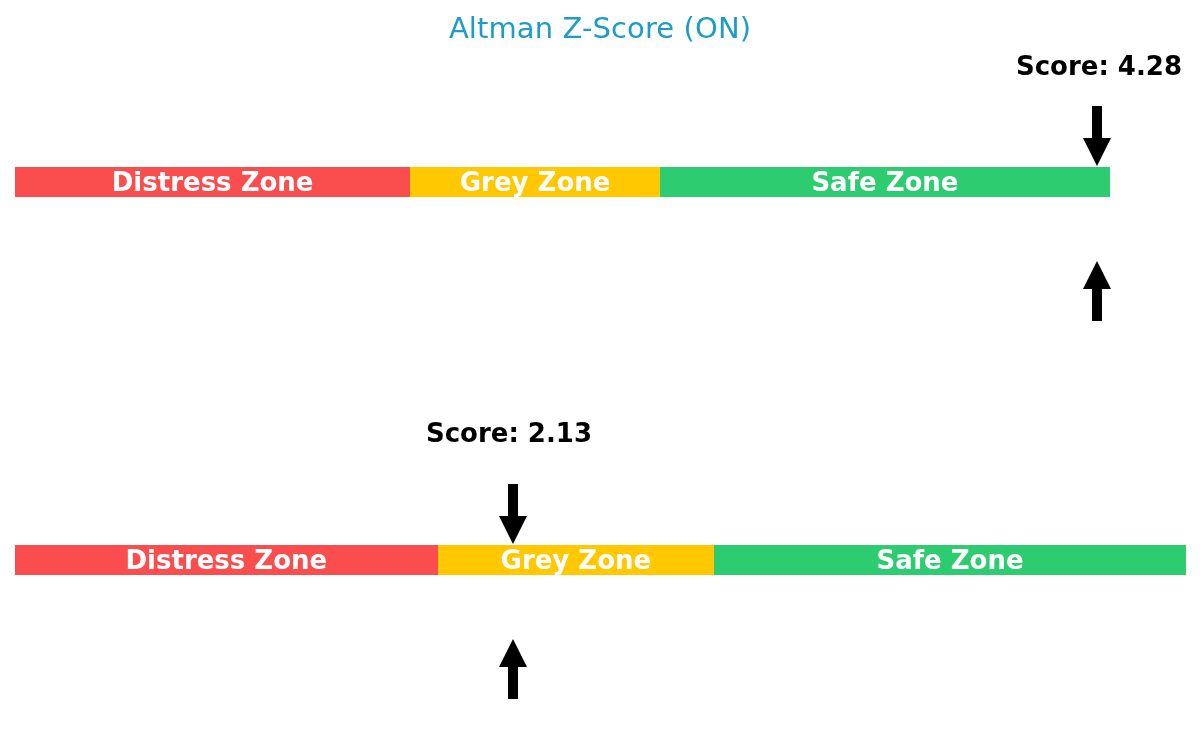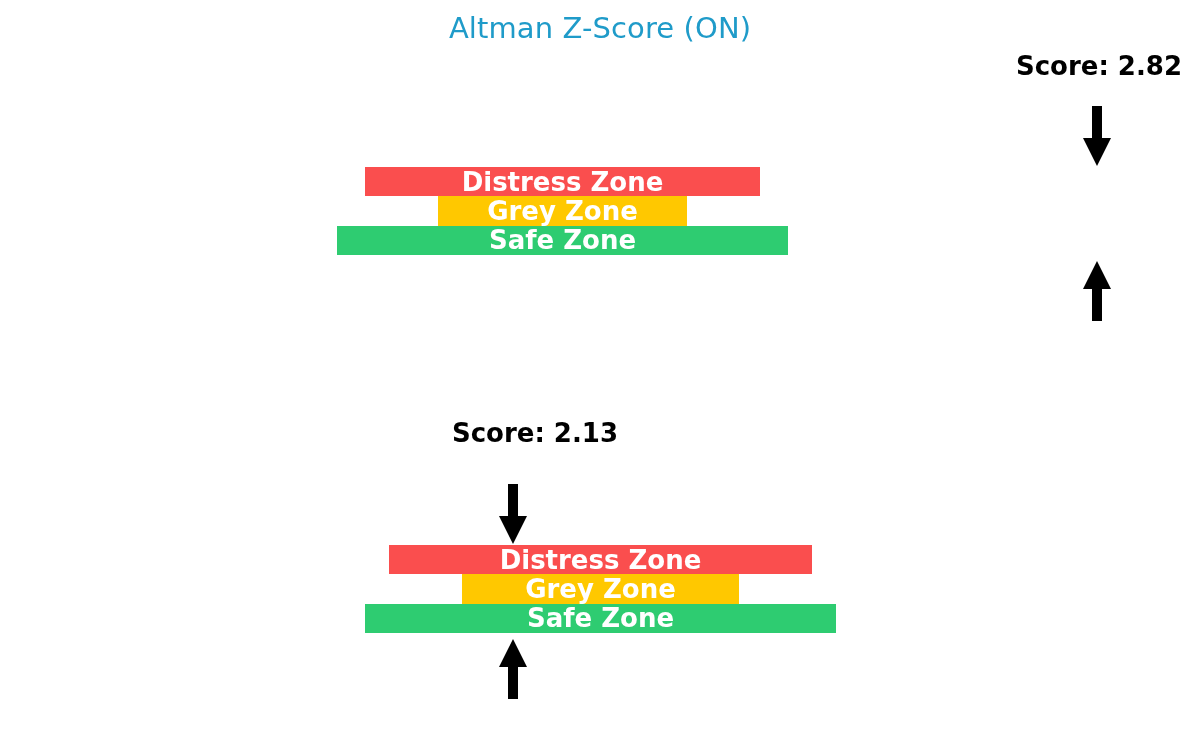--- a/index.html
+++ b/index.html
@@ -39,27 +39,27 @@
   .score-label {
     position: absolute;
     color: #000000;
     font-family: "DejaVu Sans", sans-serif;
     font-weight: bold;
     font-size: 26px;
     white-space: nowrap;
     text-align: center;
   }
   #score-on  { top: 51px; left: 1012px; width: 174px; }
-  #score-mxl { top: 58px; left: 448px;  width: 174px; }
+  #score-mxl { top: 58px; left: 422px;  width: 174px; }
 
   .bar {
     position: absolute;
     display: flex;
-    flex-direction: column;
-    align-items: center;
+    flex-direction: row;
+    align-items: flex-start;
   }
   #bar-on  { left: 15px; top: 167px; width: 1095px; height: 88px; }
   #bar-mxl { left: 15px; top: 185px; width: 1171px; height: 88px; }
 
   .zone {
     display: flex;
     align-items: center;
     justify-content: center;
     color: #ffffff;
     font-family: "DejaVu Sans", sans-serif;
@@ -80,21 +80,21 @@
 </style>
 </head>
 <body>
 
 <div id="canvas">
 
   <div class="panel" id="panel-on">
 
     <div class="chart-title" id="title-on">Altman Z-Score (ON)</div>
 
-    <div class="score-label" id="score-on">Score: 2.82</div>
+    <div class="score-label" id="score-on">Score: 4.28</div>
 
     <div class="marker" id="marker-on-down">
       <svg viewBox="0 0 34 62" xmlns="http://www.w3.org/2000/svg" aria-hidden="true">
         <path d="M12 0 H22 V32 H31 L17 60 L3 32 H12 Z" fill="#000000"></path>
       </svg>
     </div>
 
     <div class="bar" id="bar-on">
       <div class="zone" style="background: rgb(250, 78, 78); width: 36.1%;">Distress Zone</div>
       <div class="zone" style="background: rgb(255, 200, 0); width: 22.8%;">Grey Zone</div>

